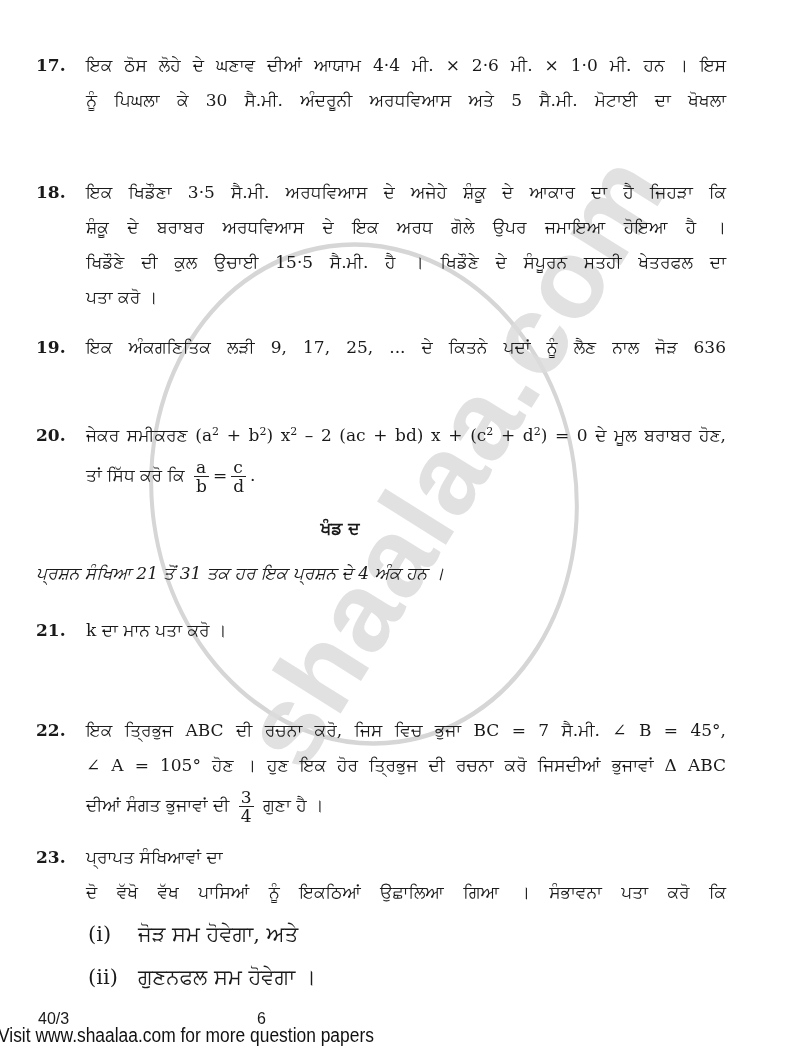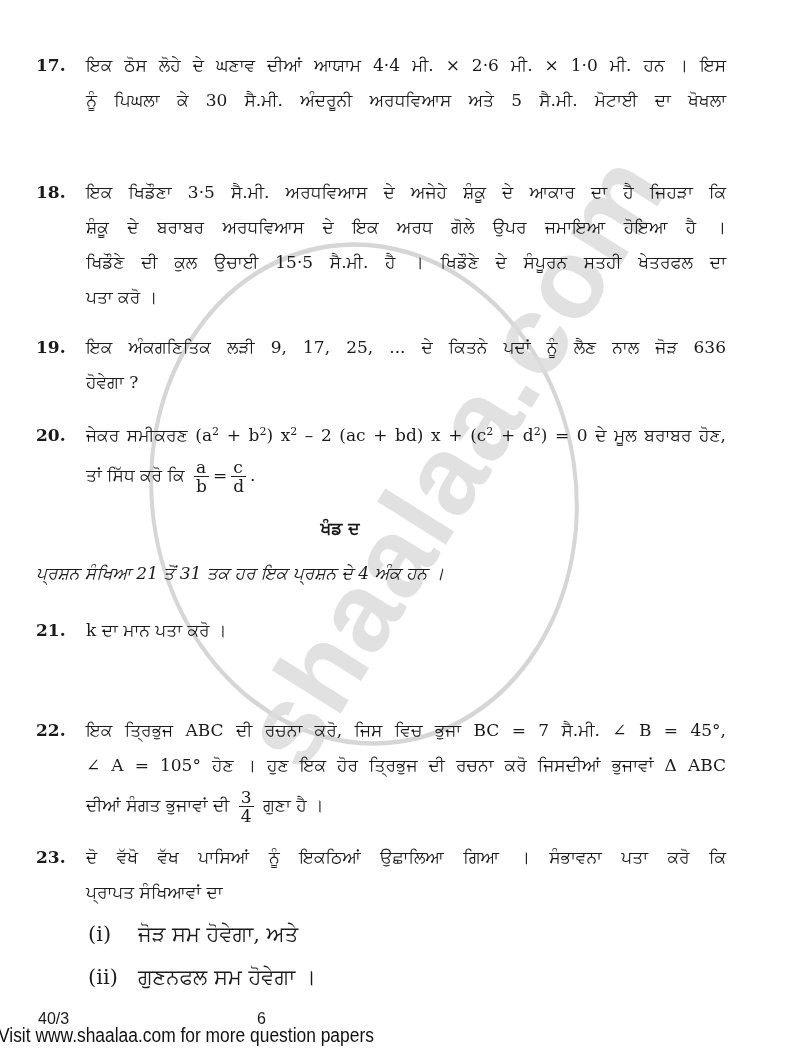--- a/index.html
+++ b/index.html
@@ -82,21 +82,20 @@
         <span class="line">ਸ਼ੰਕੂ ਦੇ ਬਰਾਬਰ ਅਰਧਵਿਆਸ ਦੇ ਇਕ ਅਰਧ ਗੋਲੇ ਉਪਰ ਜਮਾਇਆ ਹੋਇਆ ਹੈ ।</span>
         <span class="line">ਖਿਡੌਣੇ ਦੀ ਕੁਲ ਉਚਾਈ 15·5 ਸੈ.ਮੀ. ਹੈ । ਖਿਡੌਣੇ ਦੇ ਸੰਪੂਰਨ ਸਤਹੀ ਖੇਤਰਫਲ ਦਾ</span>
         <span class="line last">ਪਤਾ ਕਰੋ ।</span>
       </div>
     </div>
 
     <div class="q" style="top:330px">
       <span class="num">19.</span>
       <div class="body">
         <span class="line">ਇਕ ਅੰਕਗਣਿਤਿਕ ਲੜੀ 9, 17, 25, ... ਦੇ ਕਿਤਨੇ ਪਦਾਂ ਨੂੰ ਲੈਣ ਨਾਲ ਜੋੜ 636</span>
-        <span class="line last">ਹੋਵੇਗਾ ?</span>
       </div>
     </div>
 
     <div class="q" style="top:418px">
       <span class="num">20.</span>
       <div class="body">
         <span class="line"><span>ਜੇਕਰ ਸਮੀਕਰਣ (a</span><sup>2</sup><span> + b</span><sup>2</sup><span>) x</span><sup>2</sup><span> – 2 (ac + bd) x + (c</span><sup>2</sup><span> + d</span><sup>2</sup><span>) = 0 ਦੇ ਮੂਲ ਬਰਾਬਰ ਹੋਣ,</span></span>
         <span class="line last" style="line-height:44px">
           <span>ਤਾਂ ਸਿੱਧ ਕਰੋ ਕਿ</span>
           <span class="frac"><span class="n">a</span><span class="d">b</span></span><span>=</span><span class="frac"><span class="n">c</span><span class="d">d</span></span><span>.</span>
@@ -123,22 +122,22 @@
           <span>ਦੀਆਂ ਸੰਗਤ ਭੁਜਾਵਾਂ ਦੀ</span>
           <span class="frac"><span class="n">3</span><span class="d">4</span></span>
           <span>ਗੁਣਾ ਹੈ ।</span>
         </span>
       </div>
     </div>
 
     <div class="q" style="top:840px">
       <span class="num">23.</span>
       <div class="body">
+        <span class="line last">ਪ੍ਰਾਪਤ ਸੰਖਿਆਵਾਂ ਦਾ</span>
         <span class="line">ਦੋ ਵੱਖੋ ਵੱਖ ਪਾਸਿਆਂ ਨੂੰ ਇਕਠਿਆਂ ਉਛਾਲਿਆ ਗਿਆ । ਸੰਭਾਵਨਾ ਪਤਾ ਕਰੋ ਕਿ</span>
-        <span class="line last">ਪ੍ਰਾਪਤ ਸੰਖਿਆਵਾਂ ਦਾ</span>
       </div>
     </div>
     <div class="sub" style="top:922px">
       <span class="lbl">(i)</span><span>ਜੋੜ ਸਮ ਹੋਵੇਗਾ, ਅਤੇ</span>
     </div>
     <div class="sub" style="top:965px">
       <span class="lbl">(ii)</span><span>ਗੁਣਨਫਲ ਸਮ ਹੋਵੇਗਾ ।</span>
     </div>
 
   </div>

